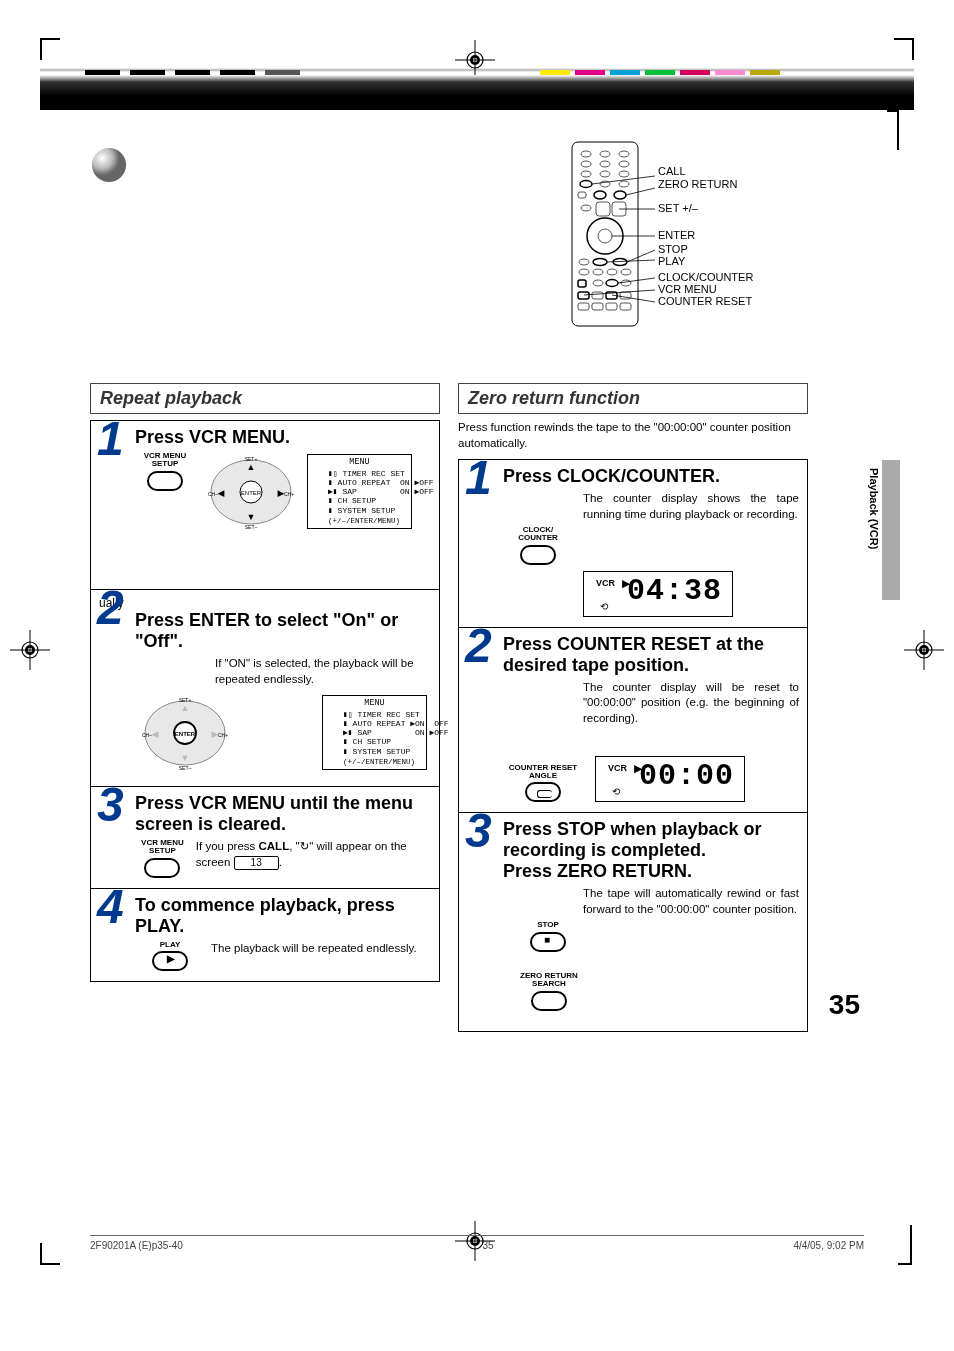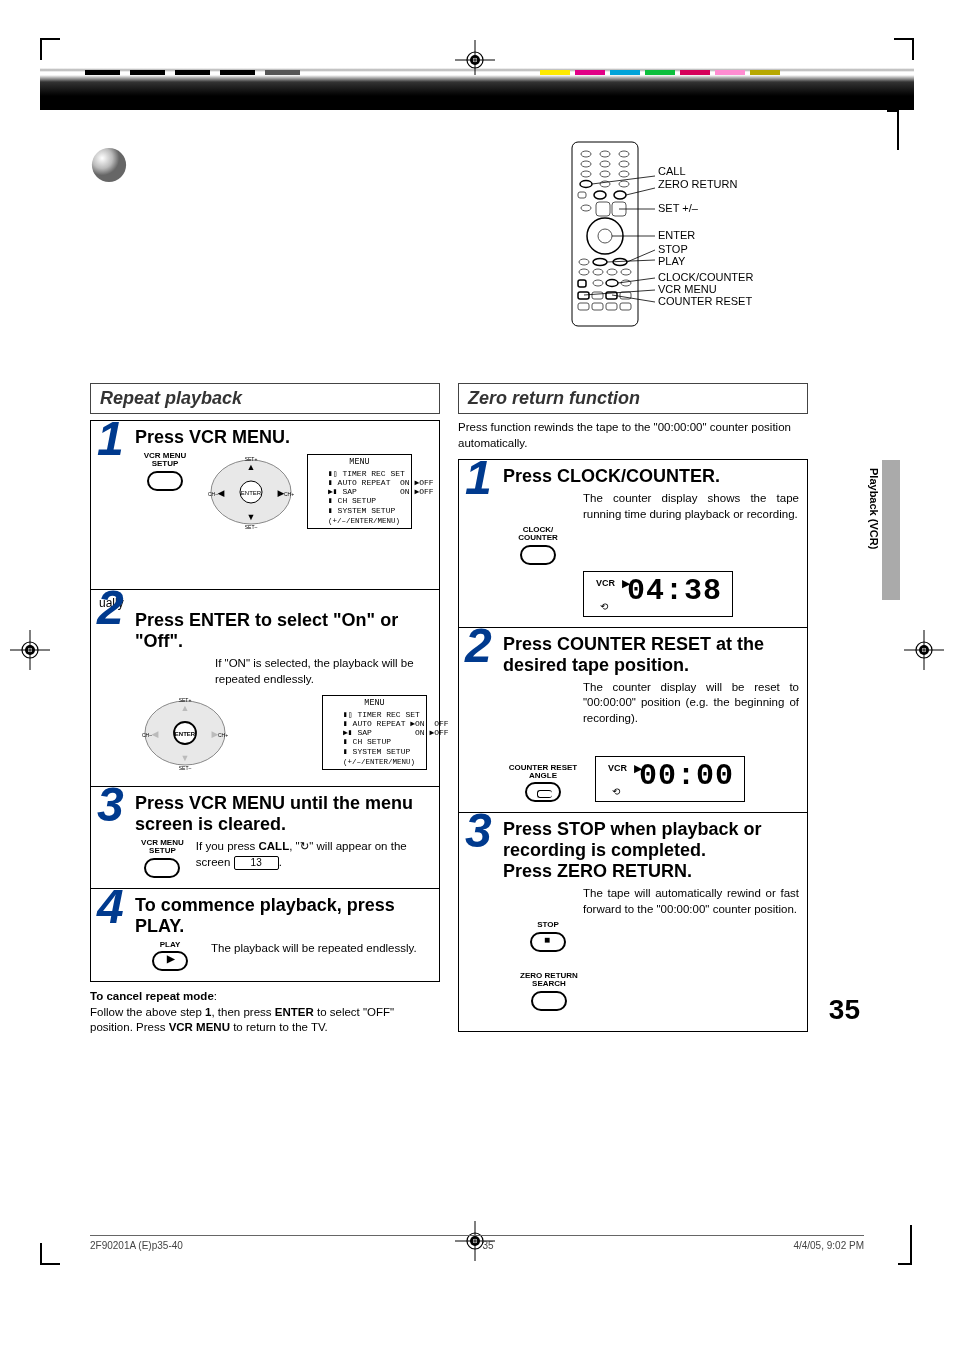--- a/index.html
+++ b/index.html
@@ -373,24 +373,20 @@
           <div class="ctrl-row">
             <div class="btn-ic" style="width:70px;">
               <span>PLAY</span>
               <span class="oval tri"></span>
             </div>
             <div class="step-sub" style="margin-left:0;">The playback will be repeated endlessly.</div>
           </div>
         </div>
       </div>
 
-      <div class="cancel">
-        <b><span>To cancel repeat mode</span></b>:<br>
-        <span>Follow the above step </span><b>1</b><span>, then press </span><b>ENTER</b><span> to select "OFF" position. Press </span><b>VCR MENU</b><span> to return to the TV.</span>
-      </div>
     </div>
 
     <div class="col">
       <div class="section-head">Zero return function</div>
       <p class="intro">Press function rewinds the tape to the "00:00:00" counter position automatically.</p>
 
       <div class="step-box" style="min-height:165px;">
         <div class="step-num">1</div>
         <div class="step-body">
           <div class="step-title">Press CLOCK/COUNTER.</div>

